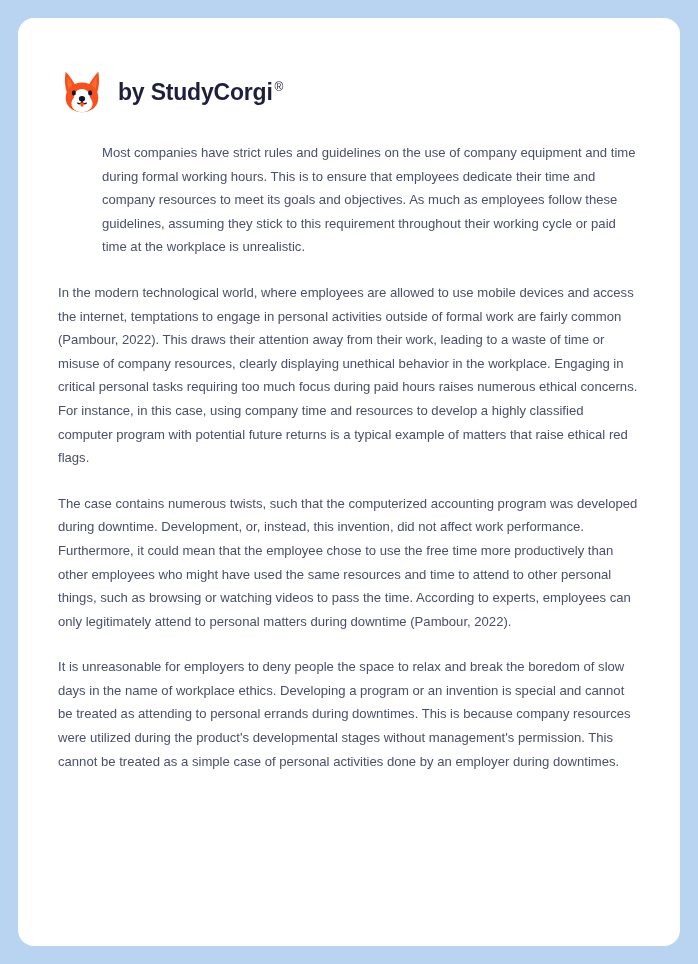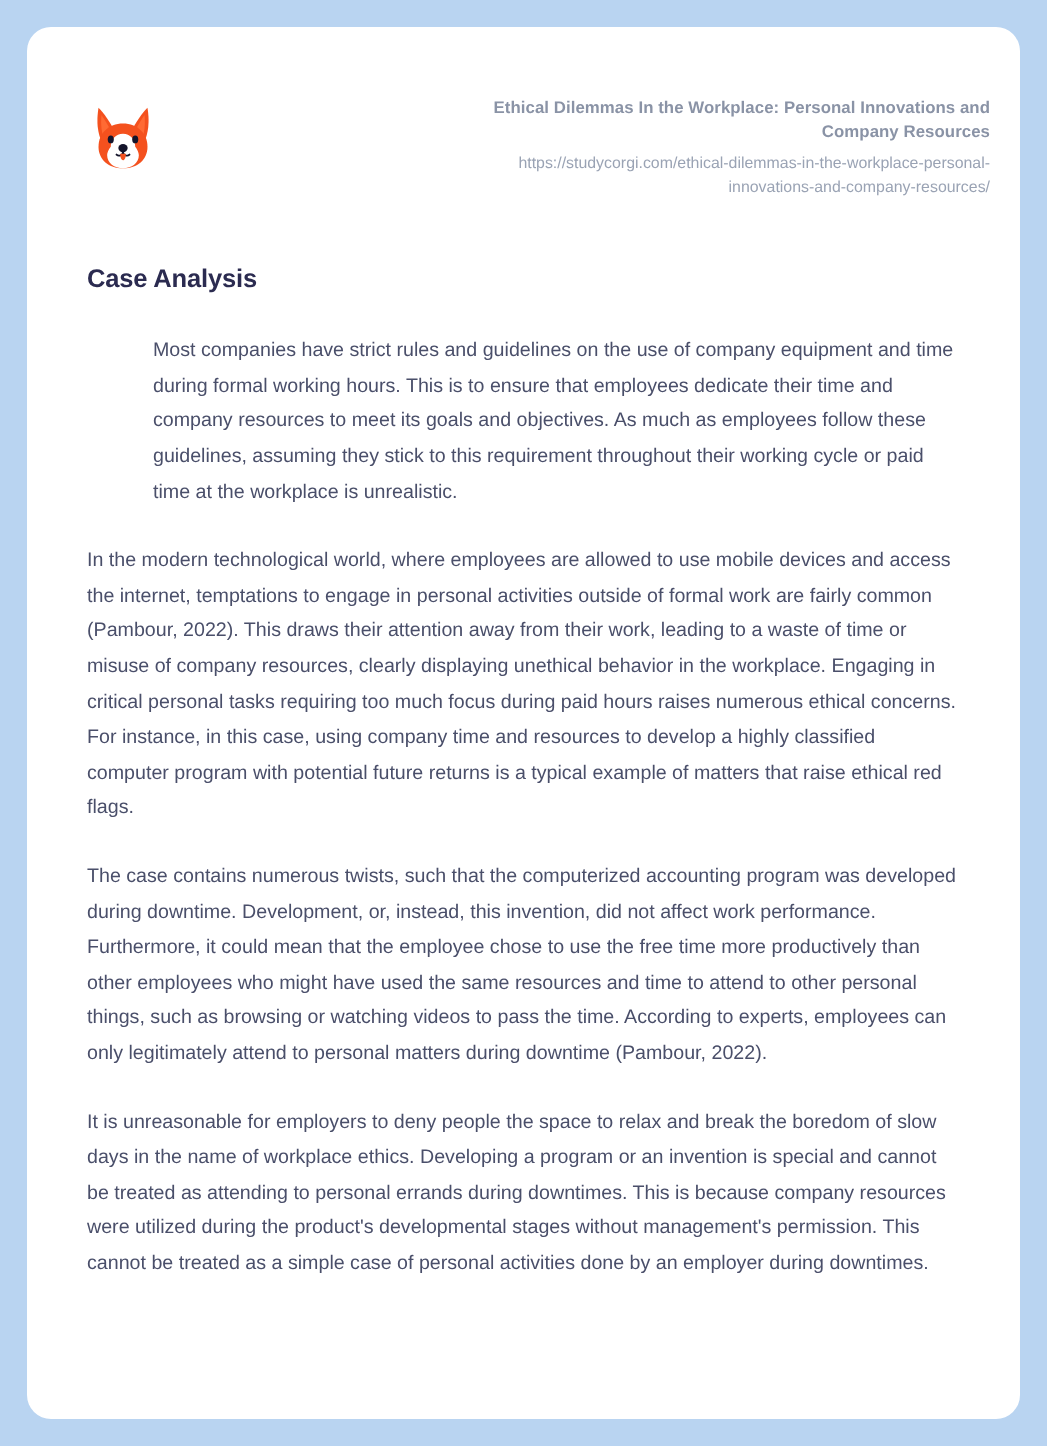--- a/index.html
+++ b/index.html
@@ -144,30 +144,26 @@
         <ellipse cx="33" cy="52" rx="4.2" ry="5.4" fill="#14142b"></ellipse>
         <ellipse cx="67" cy="52" rx="4.2" ry="5.4" fill="#14142b"></ellipse>
 
         <ellipse cx="50" cy="64" rx="6.5" ry="5.6" fill="#14142b"></ellipse>
 
         <path d="M50 69 C50 74, 44 76, 41 73" stroke="#14142b" stroke-width="2.6" fill="none" stroke-linecap="round"></path>
         <path d="M50 69 C50 74, 56 76, 59 73" stroke="#14142b" stroke-width="2.6" fill="none" stroke-linecap="round"></path>
 
         <path d="M46 72 C46 84, 54 84, 54 72 Z" fill="#f4511e"></path>
       </svg>
+      <div class="brand-wordmark"><span>by StudyCorgi</span><sup class="brand-reg">®</sup></div>
     </div>
 
-    <div class="header-meta">
-      <div class="header-title">Ethical Dilemmas In the Workplace: Personal Innovations and Company Resources</div>
-      <div class="header-url">https://studycorgi.com/ethical-dilemmas-in-the-workplace-personal-innovations-and-company-resources/</div>
-    </div>
 
   </div>
 
   <div class="doc-body">
-    <h2 class="section-title">Case Analysis</h2>
     <p class="para">Most companies have strict rules and guidelines on the use of company equipment and time during formal working hours. This is to ensure that employees dedicate their time and company resources to meet its goals and objectives. As much as employees follow these guidelines, assuming they stick to this requirement throughout their working cycle or paid time at the workplace is unrealistic.</p>
     <p class="para">In the modern technological world, where employees are allowed to use mobile devices and access the internet, temptations to engage in personal activities outside of formal work are fairly common (Pambour, 2022). This draws their attention away from their work, leading to a waste of time or misuse of company resources, clearly displaying unethical behavior in the workplace. Engaging in critical personal tasks requiring too much focus during paid hours raises numerous ethical concerns. For instance, in this case, using company time and resources to develop a highly classified computer program with potential future returns is a typical example of matters that raise ethical red flags.</p>
     <p class="para">The case contains numerous twists, such that the computerized accounting program was developed during downtime. Development, or, instead, this invention, did not affect work performance. Furthermore, it could mean that the employee chose to use the free time more productively than other employees who might have used the same resources and time to attend to other personal things, such as browsing or watching videos to pass the time. According to experts, employees can only legitimately attend to personal matters during downtime (Pambour, 2022).</p>
     <p class="para">It is unreasonable for employers to deny people the space to relax and break the boredom of slow days in the name of workplace ethics. Developing a program or an invention is special and cannot be treated as attending to personal errands during downtimes. This is because company resources were utilized during the product's developmental stages without management's permission. This cannot be treated as a simple case of personal activities done by an employer during downtimes.</p>
   </div>
 
 </div>
 
 </body></html>

